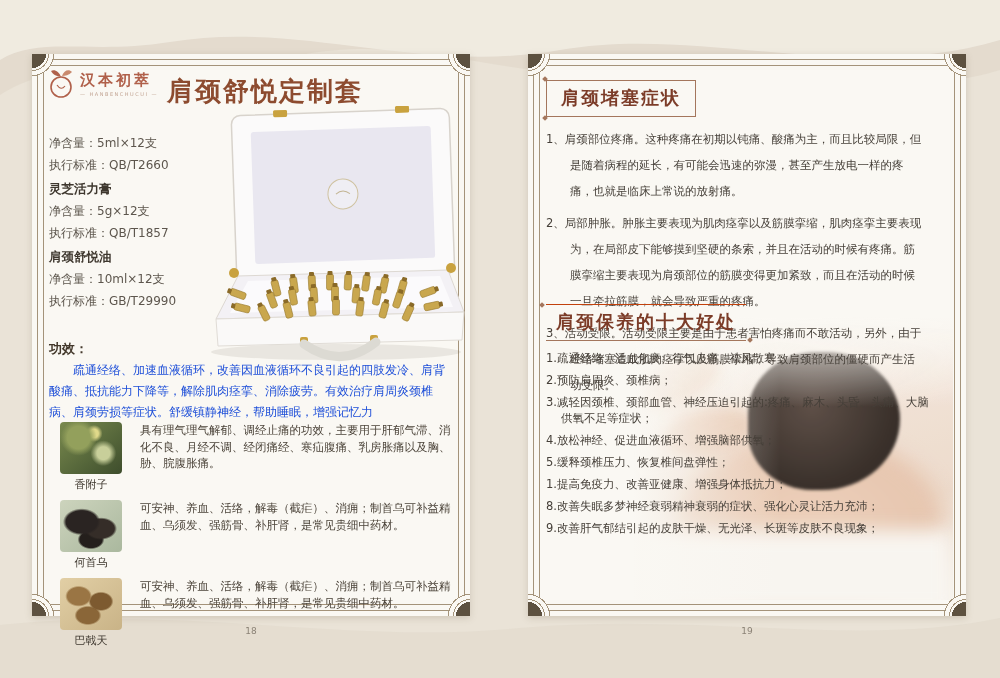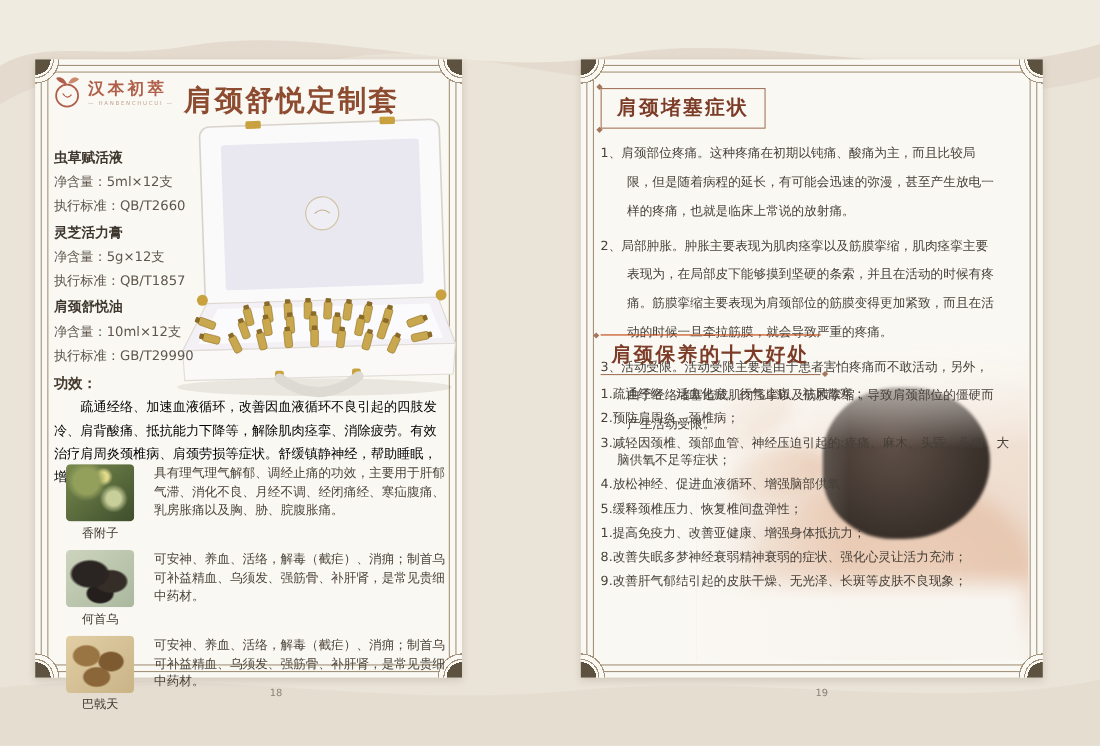--- a/index.html
+++ b/index.html
@@ -3,24 +3,24 @@
 <meta charset="utf-8">
 <style>
   html,body{margin:0;padding:0;}
   body{width:1000px;height:678px;overflow:hidden;
        font-family:"DejaVu Sans","Liberation Sans",sans-serif;
        background:#eae3d7;}
   .canvas{position:relative;width:1000px;height:678px;background:#eae3d7;}
   .bg-waves{position:absolute;left:0;top:0;z-index:0;}
 
   
-  .page{position:absolute;top:54px;width:388px;height:562px;background:#faf8f3;
+  .page{position:absolute;top:54px;width:438px;height:562px;background:#faf8f3;
         box-shadow:0 2px 7px rgba(110,95,75,.22);z-index:1;}
   .page.leftp{left:32px;}
-  .page.rightp{left:528px;padding-left:32px;}
+  .page.rightp{left:528px;}
   .frame{position:absolute;border:1px solid #a4937a;pointer-events:none;z-index:2;}
   .f1{inset:5px;}
   .f2{inset:11px;}
   .corner{position:absolute;width:34px;height:34px;z-index:3;pointer-events:none;}
   .corner.tl{left:0;top:0;background:
      radial-gradient(circle at 0 0,#5d5140 0 14px,#faf8f3 14px 16px,#a4937a 16px 17px,#faf8f3 17px 21px,#a4937a 21px 22px,rgba(0,0,0,0) 22px);}
   .corner.tr{right:0;top:0;background:
      radial-gradient(circle at 100% 0,#5d5140 0 14px,#faf8f3 14px 16px,#a4937a 16px 17px,#faf8f3 17px 21px,#a4937a 21px 22px,rgba(0,0,0,0) 22px);}
   .corner.bl{left:0;bottom:0;background:
      radial-gradient(circle at 0 100%,#5d5140 0 14px,#faf8f3 14px 16px,#a4937a 16px 17px,#faf8f3 17px 21px,#a4937a 21px 22px,rgba(0,0,0,0) 22px);}
@@ -39,21 +39,21 @@
   .logo-sub{font-size:5px;color:#c2a493;letter-spacing:1.5px;margin-top:1px;}
   .main-title{position:absolute;left:135px;top:20px;width:260px;text-align:left;
               font-size:26px;font-weight:bold;color:#8d4b2f;letter-spacing:2px;z-index:4;}
   .specs{position:absolute;left:17px;top:78px;width:170px;font-size:12px;
          color:#5d564d;line-height:22px;z-index:4;}
   .spec-group{margin-bottom:2px;}
   .spec-name{font-weight:bold;color:#3e372e;font-size:12.5px;}
   .box-art{position:absolute;right:4px;top:52px;width:290px;height:258px;z-index:3;}
   .efficacy{position:absolute;left:17px;right:15px;top:286px;z-index:4;}
   .eff-label{font-size:13px;font-weight:bold;color:#43382b;margin-bottom:2px;}
-  .eff-text{font-size:12px;line-height:21px;color:#000000;text-indent:2em;}
+  .eff-text{font-size:12px;line-height:21px;color:#1d4ed8;text-indent:2em;}
   .ingredients{position:absolute;left:26px;right:14px;top:368px;z-index:4;}
   .ing-row{display:flex;align-items:flex-start;margin-bottom:8px;}
   .ing-photo-wrap{width:66px;flex:none;text-align:center;}
   .ing-photo{width:62px;height:52px;border-radius:4px;margin:0 auto;}
   .ing-caption{font-size:11px;color:#3e372e;margin-top:3px;}
   .ing-desc{flex:1;margin-left:16px;font-size:11.5px;line-height:16.5px;color:#4c443a;}
   .p1{background:
       radial-gradient(circle at 30% 30%,#93a05c 0 20%,rgba(0,0,0,0) 32%),
       radial-gradient(circle at 70% 60%,#c8cf9a 0 12%,rgba(0,0,0,0) 24%),
       radial-gradient(circle at 55% 22%,#e0d98a 0 8%,rgba(0,0,0,0) 16%),
@@ -138,21 +138,20 @@
       <div class="logo-text">
         <div class="logo-name">汉本初萃</div>
         <div class="logo-sub">— HANBENCHUCUI —</div>
       </div>
     </div>
 
     <div class="main-title">肩颈舒悦定制套</div>
 
     <div class="specs">
       <div class="spec-group">
-        <div class="spec-name">虫草赋活液</div>
         <div class="spec-line">净含量：5ml×12支</div>
         <div class="spec-line">执行标准：QB/T2660</div>
       </div>
       <div class="spec-group">
         <div class="spec-name">灵芝活力膏</div>
         <div class="spec-line">净含量：5g×12支</div>
         <div class="spec-line">执行标准：QB/T1857</div>
       </div>
       <div class="spec-group">
         <div class="spec-name">肩颈舒悦油</div>

